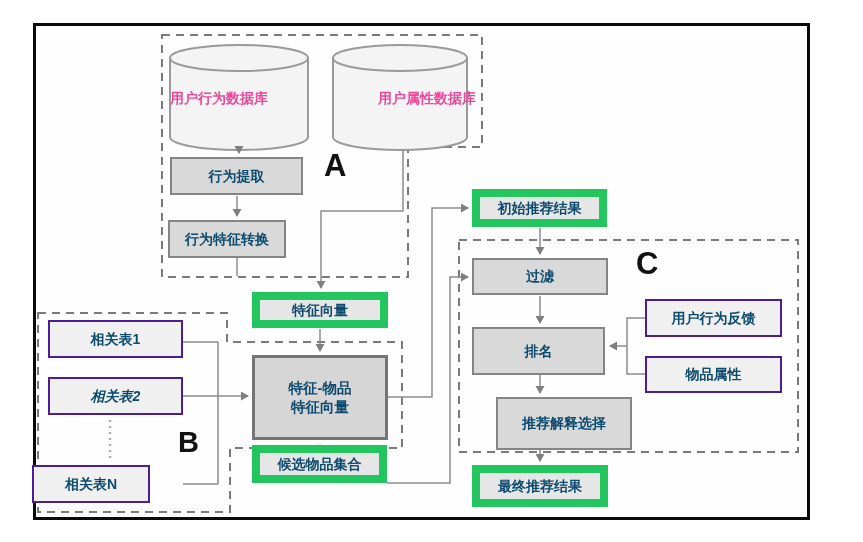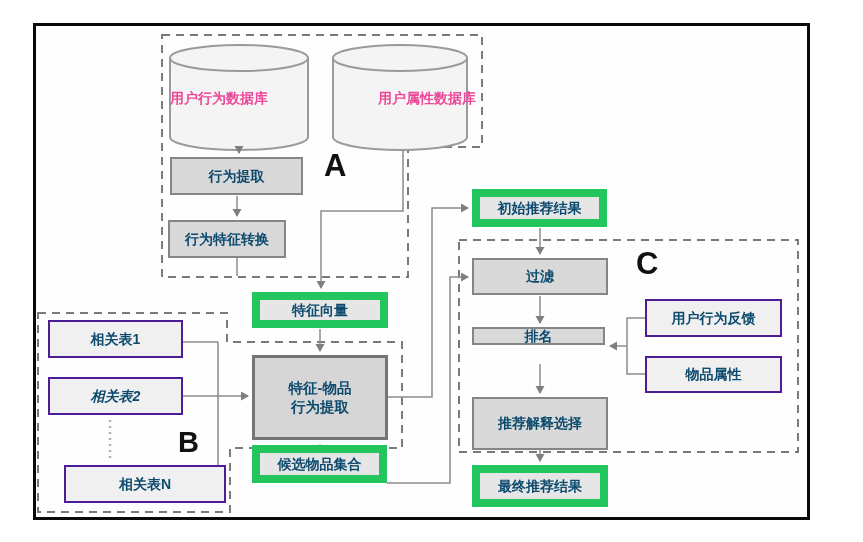--- a/index.html
+++ b/index.html
@@ -68,32 +68,32 @@
   </g>
 </svg>
 
 <div class="cyl-label" style="left:170px;top:90px;width:138px;">用户行为数据库</div>
 <div class="cyl-label" style="left:333px;top:90px;width:134px;margin-left:45px;">用户属性数据库</div>
 
 <div class="box med" style="left:170px;top:157px;width:133px;height:38px;">行为提取</div>
 <div class="box med" style="left:168px;top:220px;width:118px;height:38px;text-align:right;">行为特征转换</div>
 <div class="box soft" style="left:252px;top:292px;width:136px;height:36px;">特征向量</div>
 <div class="box main" style="left:252px;top:355px;width:136px;height:85px;">特征-物品
-行为提取</div>
+特征向量</div>
 
 <div class="box light" style="left:48px;top:320px;width:135px;height:38px;">相关表1</div>
 <div class="box light" style="left:48px;top:377px;width:135px;height:38px;font-style:italic;">相关表2</div>
-<div class="box light" style="left:64px;top:465px;width:162px;height:38px;">相关表N</div>
+<div class="box light" style="left:32px;top:465px;width:118px;height:38px;">相关表N</div>
 
 <div class="box soft" style="left:252px;top:445px;width:135px;height:38px;">候选物品集合</div>
 
 <div class="box soft" style="left:472px;top:189px;width:135px;height:38px;">初始推荐结果</div>
 <div class="box med" style="left:472px;top:258px;width:136px;height:37px;">过滤</div>
-<div class="box med" style="left:472px;top:327px;width:133px;height:18px;">排名</div>
-<div class="box med" style="left:472px;top:397px;width:136px;height:53px;">推荐解释选择</div>
+<div class="box med" style="left:472px;top:327px;width:133px;height:48px;">排名</div>
+<div class="box med" style="left:496px;top:397px;width:136px;height:53px;">推荐解释选择</div>
 <div class="box soft" style="left:472px;top:465px;width:136px;height:42px;">最终推荐结果</div>
 
 <div class="box light" style="left:645px;top:299px;width:137px;height:38px;">用户行为反馈</div>
 <div class="box light" style="left:645px;top:356px;width:137px;height:37px;text-align:center;">物品属性</div>
 
 <div class="region-label" style="left:324px;top:150px;">A</div>
 <div class="region-label" style="left:178px;top:428px;font-size:29px;">B</div>
 <div class="region-label" style="left:636px;top:248px;">C</div>
 
 </body></html>

